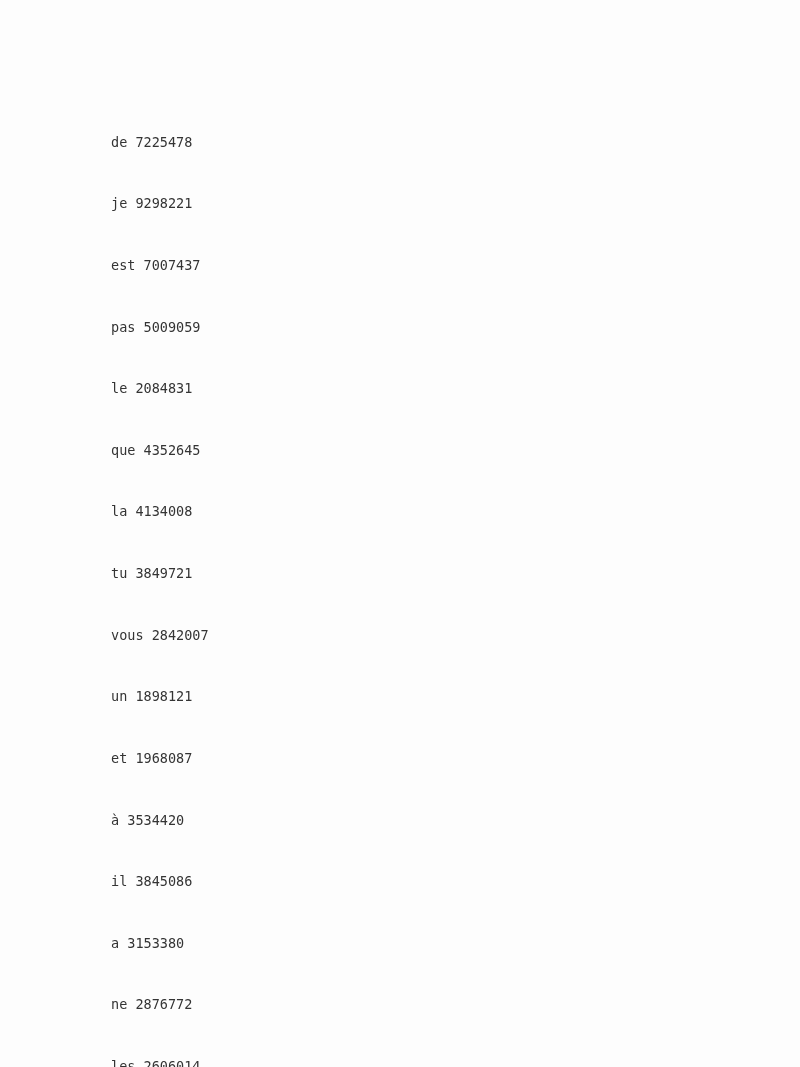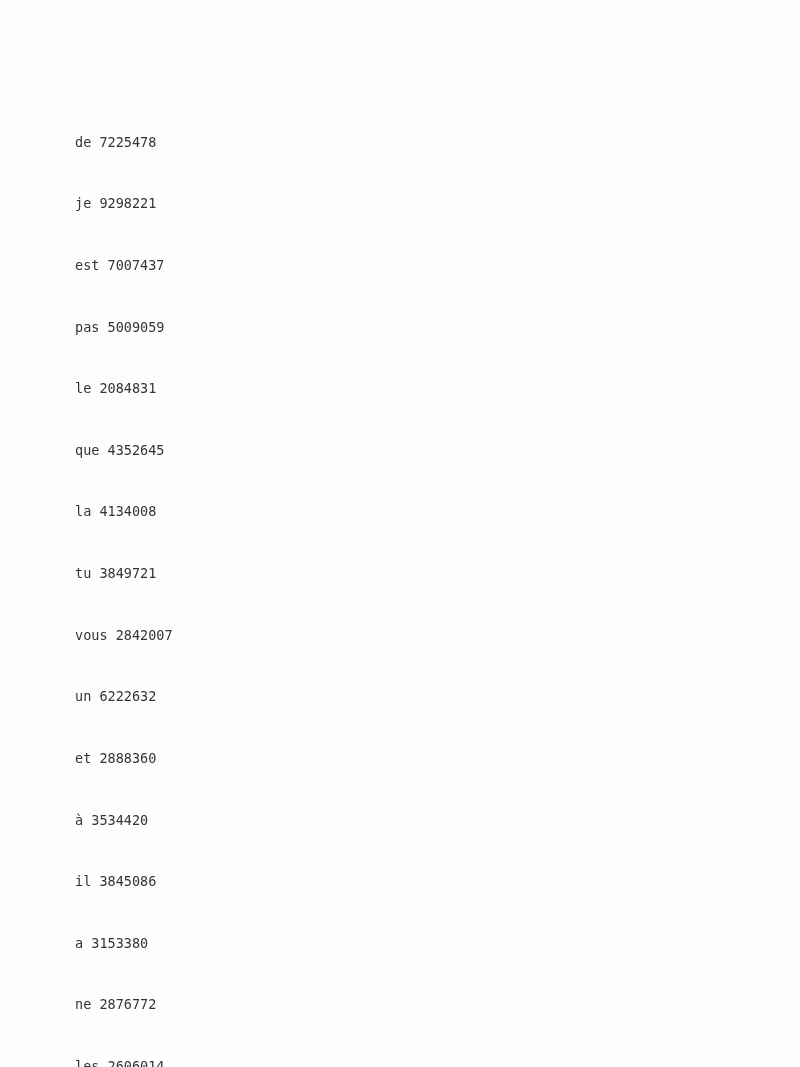--- a/index.html
+++ b/index.html
@@ -23,20 +23,21 @@
     left: 75px;
     top: 73px;
     font-family: "DejaVu Sans Mono", "Liberation Mono", monospace;
     font-size: 13.5px;
     line-height: 15.4px;
     color: #343434;
     white-space: pre;
   }
   .line {
     white-space: pre;
+    margin-left: 36px;
   }
 </style>
 </head>
 <body>
 
 <div class="page">
   <div class="word-list">
     
   
       <div class="line"><span>de</span><span> </span><span>7225478</span></div>
@@ -50,23 +51,23 @@
       <div class="line"><span>le</span><span> </span><span>2084831</span></div>
     
       <div class="line"><span>que</span><span> </span><span>4352645</span></div>
     
       <div class="line"><span>la</span><span> </span><span>4134008</span></div>
     
       <div class="line"><span>tu</span><span> </span><span>3849721</span></div>
     
       <div class="line"><span>vous</span><span> </span><span>2842007</span></div>
     
-      <div class="line"><span>un</span><span> </span><span>6222632</span></div>
+      <div class="line"><span>un</span><span> </span><span>1898121</span></div>
     
-      <div class="line"><span>et</span><span> </span><span>2888360</span></div>
+      <div class="line"><span>et</span><span> </span><span>1968087</span></div>
     
       <div class="line"><span>à</span><span> </span><span>3534420</span></div>
     
       <div class="line"><span>il</span><span> </span><span>3845086</span></div>
     
       <div class="line"><span>a</span><span> </span><span>3153380</span></div>
     
       <div class="line"><span>ne</span><span> </span><span>2876772</span></div>
     
       <div class="line"><span>les</span><span> </span><span>2606014</span></div>

